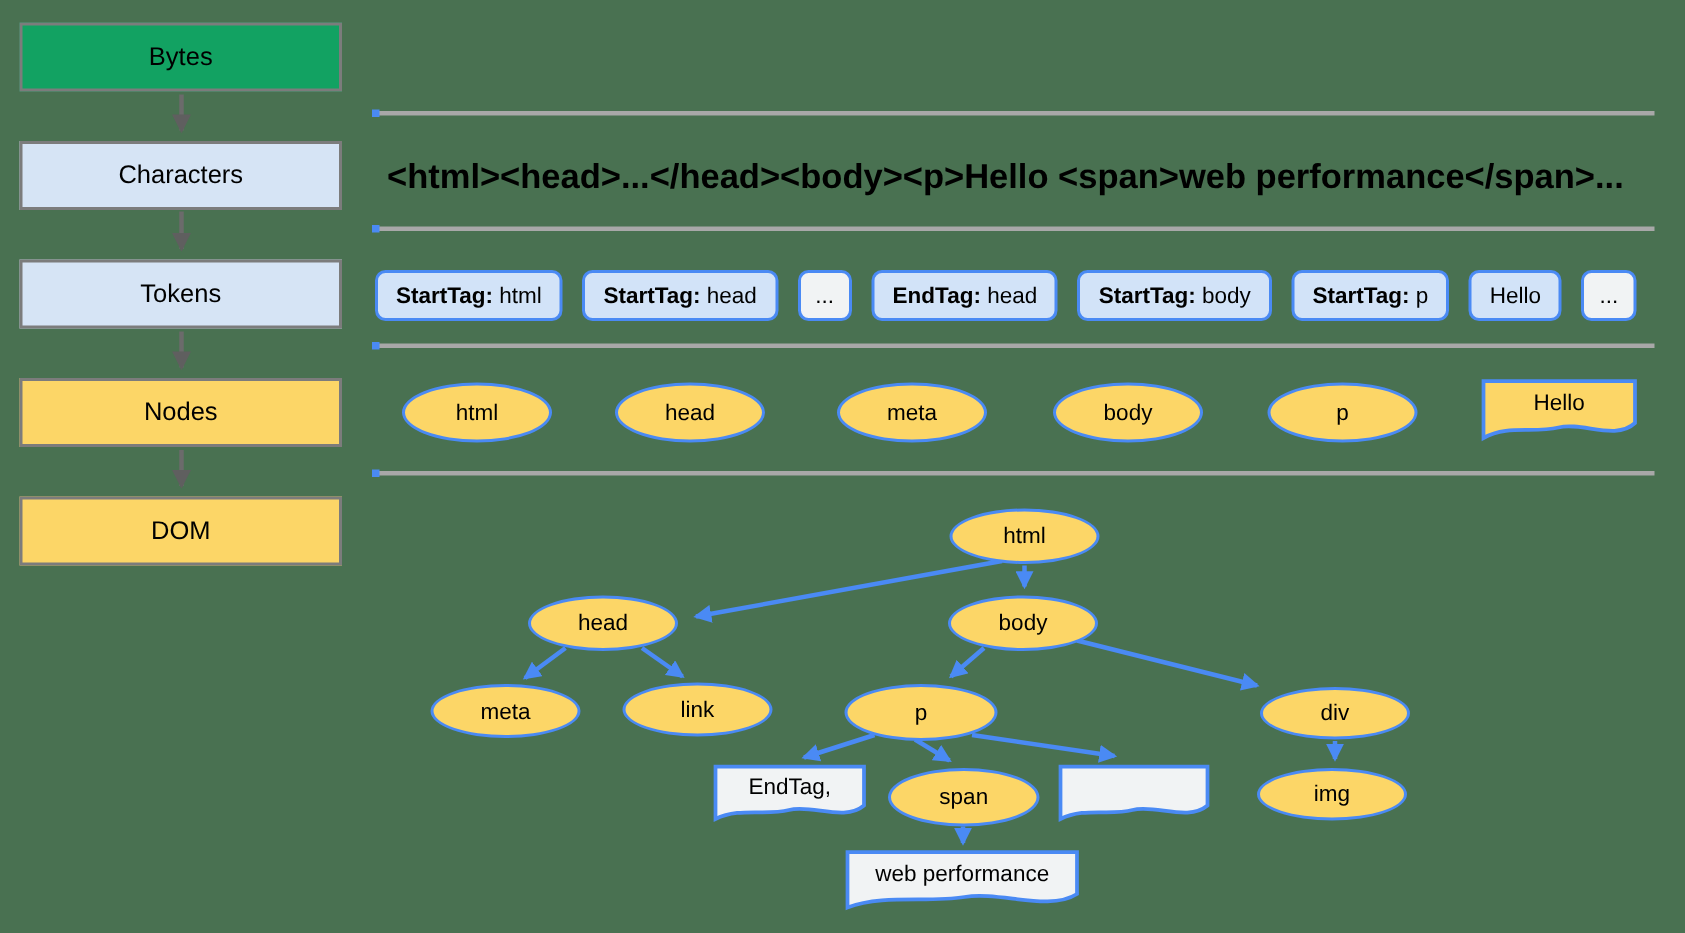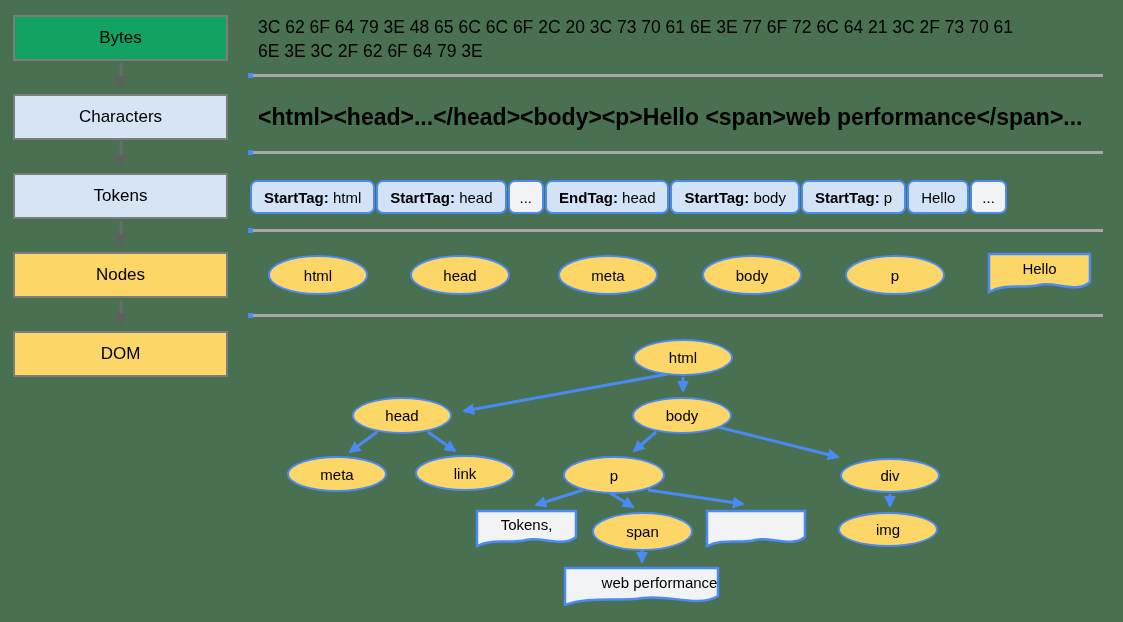--- a/index.html
+++ b/index.html
@@ -37,21 +37,21 @@
 
   
   .divider{position:absolute;left:250px;width:853px;height:3px;background:#a8a8a8;z-index:1;}
   .divider::before{content:"";position:absolute;left:-2px;top:-1px;width:5px;height:5px;background:#4a8af4;}
   .divider-1{top:74px;}
   .divider-2{top:151px;}
   .divider-3{top:229px;}
   .divider-4{top:314px;}
 
   
-  .token-row{position:absolute;left:250px;top:180px;display:flex;gap:1px;z-index:2;}
+  .token-row{position:absolute;left:250px;top:180px;display:flex;gap:13px;z-index:2;}
   .token{
     height:34px;box-sizing:border-box;
     border:2.5px solid #4a8af4;border-radius:7px;background:#d2e3f8;
     display:flex;align-items:center;padding:0 12px;
     font-size:15px;white-space:nowrap;
   }
   .token .b{font-weight:bold;white-space:pre;}
   .token .r{white-space:pre;}
   .token.ellipsis{background:#f1f3f4;padding:0 10px;}
 
@@ -120,24 +120,20 @@
   <div class="stage-box stage-tokens">
     <span>Tokens</span>
   </div>
   <div class="stage-box stage-nodes">
     <span>Nodes</span>
   </div>
   <div class="stage-box stage-dom">
     <span>DOM</span>
   </div>
 
-  <div class="bytes-text">
-    <div>3C 62 6F 64 79 3E 48 65 6C 6C 6F 2C 20 3C 73 70 61 6E 3E 77 6F 72 6C 64 21 3C 2F 73 70 61</div>
-    <div>6E 3E 3C 2F 62 6F 64 79 3E</div>
-  </div>
 
   <div class="divider divider-1"></div>
   <div class="divider divider-2"></div>
   <div class="divider divider-3"></div>
   <div class="divider divider-4"></div>
 
   <div class="chars-text">&lt;html&gt;&lt;head&gt;...&lt;/head&gt;&lt;body&gt;&lt;p&gt;Hello &lt;span&gt;web performance&lt;/span&gt;...</div>
 
   <div class="token-row">
     <div class="token">
@@ -194,27 +190,27 @@
   <div class="ellipse" style="left:415px;top:455px;width:100px;height:36px;">link</div>
   <div class="ellipse" style="left:563px;top:456px;width:102px;height:38px;">p</div>
   <div class="ellipse" style="left:840px;top:458px;width:100px;height:35px;">div</div>
   <div class="ellipse" style="left:592px;top:512px;width:101px;height:39px;text-align:center;">span</div>
   <div class="ellipse" style="left:838px;top:512px;width:100px;height:35px;">img</div>
 
   <div class="doc" style="left:475px;top:509px;width:103px;height:40px;">
     <svg width="103" height="40" viewBox="0 0 103 40">
       <path d="M2,2 L101,2 L101,28 C88,39 66,27 51,31 C36,35 18,29 2,37 Z" fill="#f1f3f4" stroke="#4a8af4" stroke-width="2.5"></path>
     </svg>
-    <div class="lbl">Tokens,</div>
+    <div class="lbl">EndTag,</div>
   </div>
   <div class="doc" style="left:705px;top:509px;width:102px;height:40px;">
     <svg width="102" height="40" viewBox="0 0 102 40">
       <path d="M2,2 L100,2 L100,28 C87,39 65,27 50,31 C35,35 18,29 2,37 Z" fill="#f1f3f4" stroke="#4a8af4" stroke-width="2.5"></path>
     </svg>
   </div>
-  <div class="doc" style="left:563px;top:566px;width:157px;height:42px;padding-left:36px;">
+  <div class="doc" style="left:563px;top:566px;width:157px;height:42px;">
     <svg width="157" height="42" viewBox="0 0 157 42">
       <path d="M2,2 L155,2 L155,30 C136,42 104,28 80,32 C56,36 26,30 2,39 Z" fill="#f1f3f4" stroke="#4a8af4" stroke-width="2.5"></path>
     </svg>
     <div class="lbl">web performance</div>
   </div>
 
 </div>
 
 </body></html>

